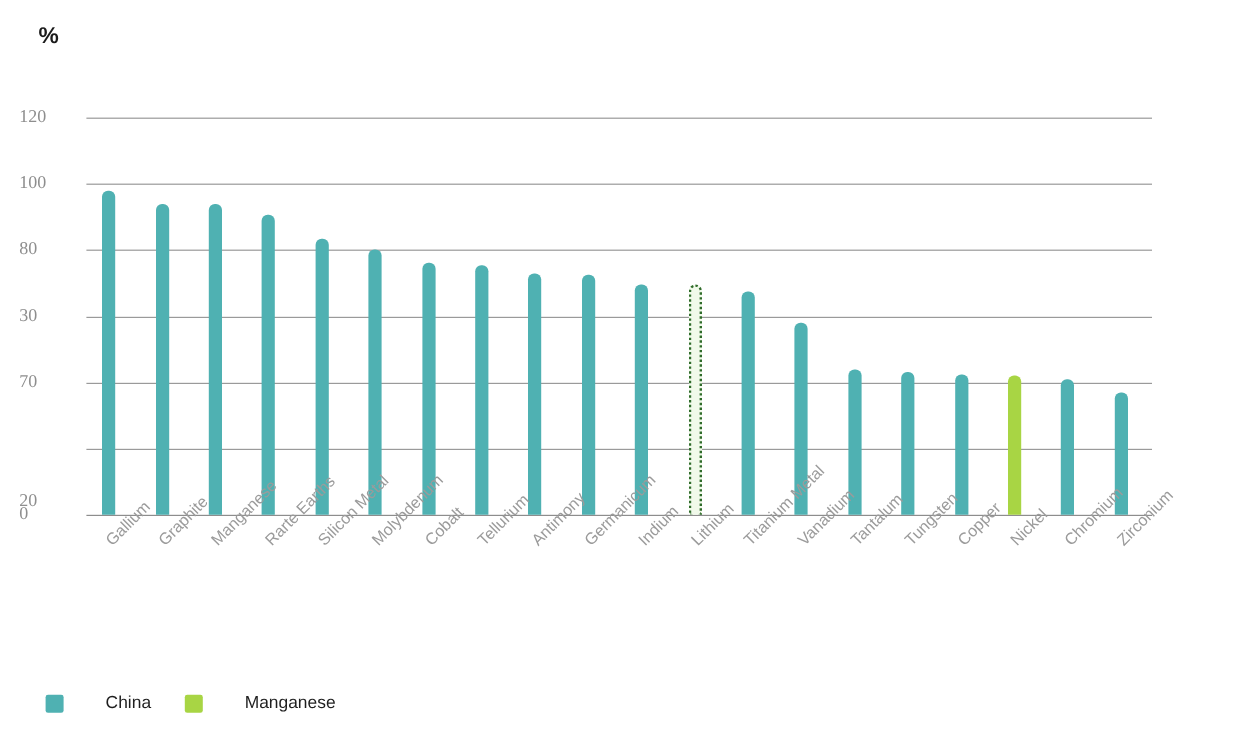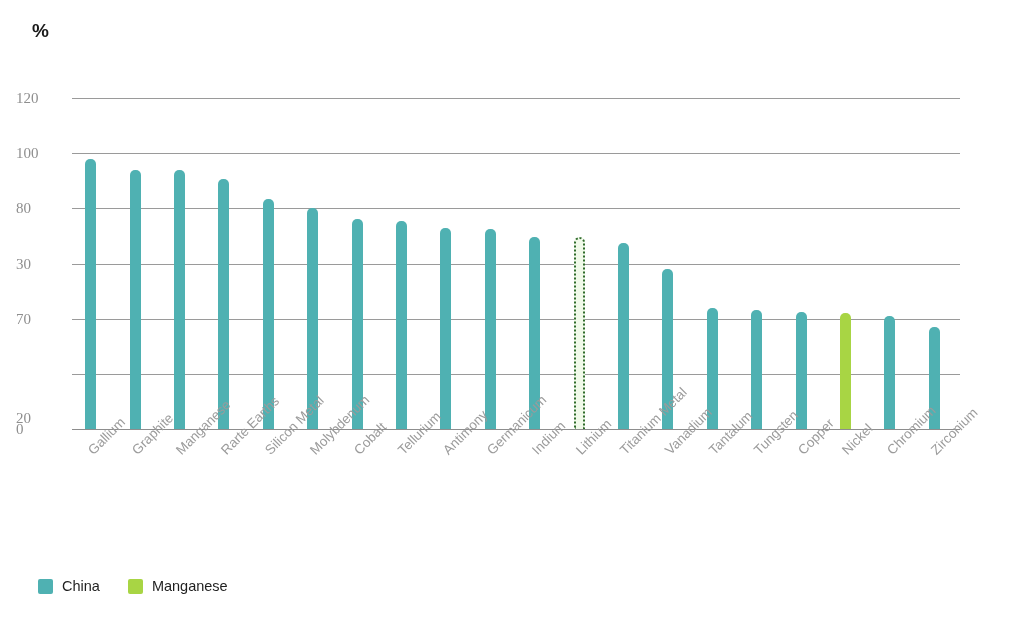--- a/index.html
+++ b/index.html
@@ -105,20 +105,21 @@
     gap: 9px;
   }
   .legend-swatch {
     width: 15px; height: 15px;
     border-radius: 2px;
     display: inline-block;
   }
   .legend-text {
     font-size: 14.5px;
     color: #1f1f1f;
+    margin-left: 26px;
   }
 </style>
 </head>
 <body>
 
 <div id="root">
 
   <div id="unit-label">%</div>
 
   <div id="plot">

